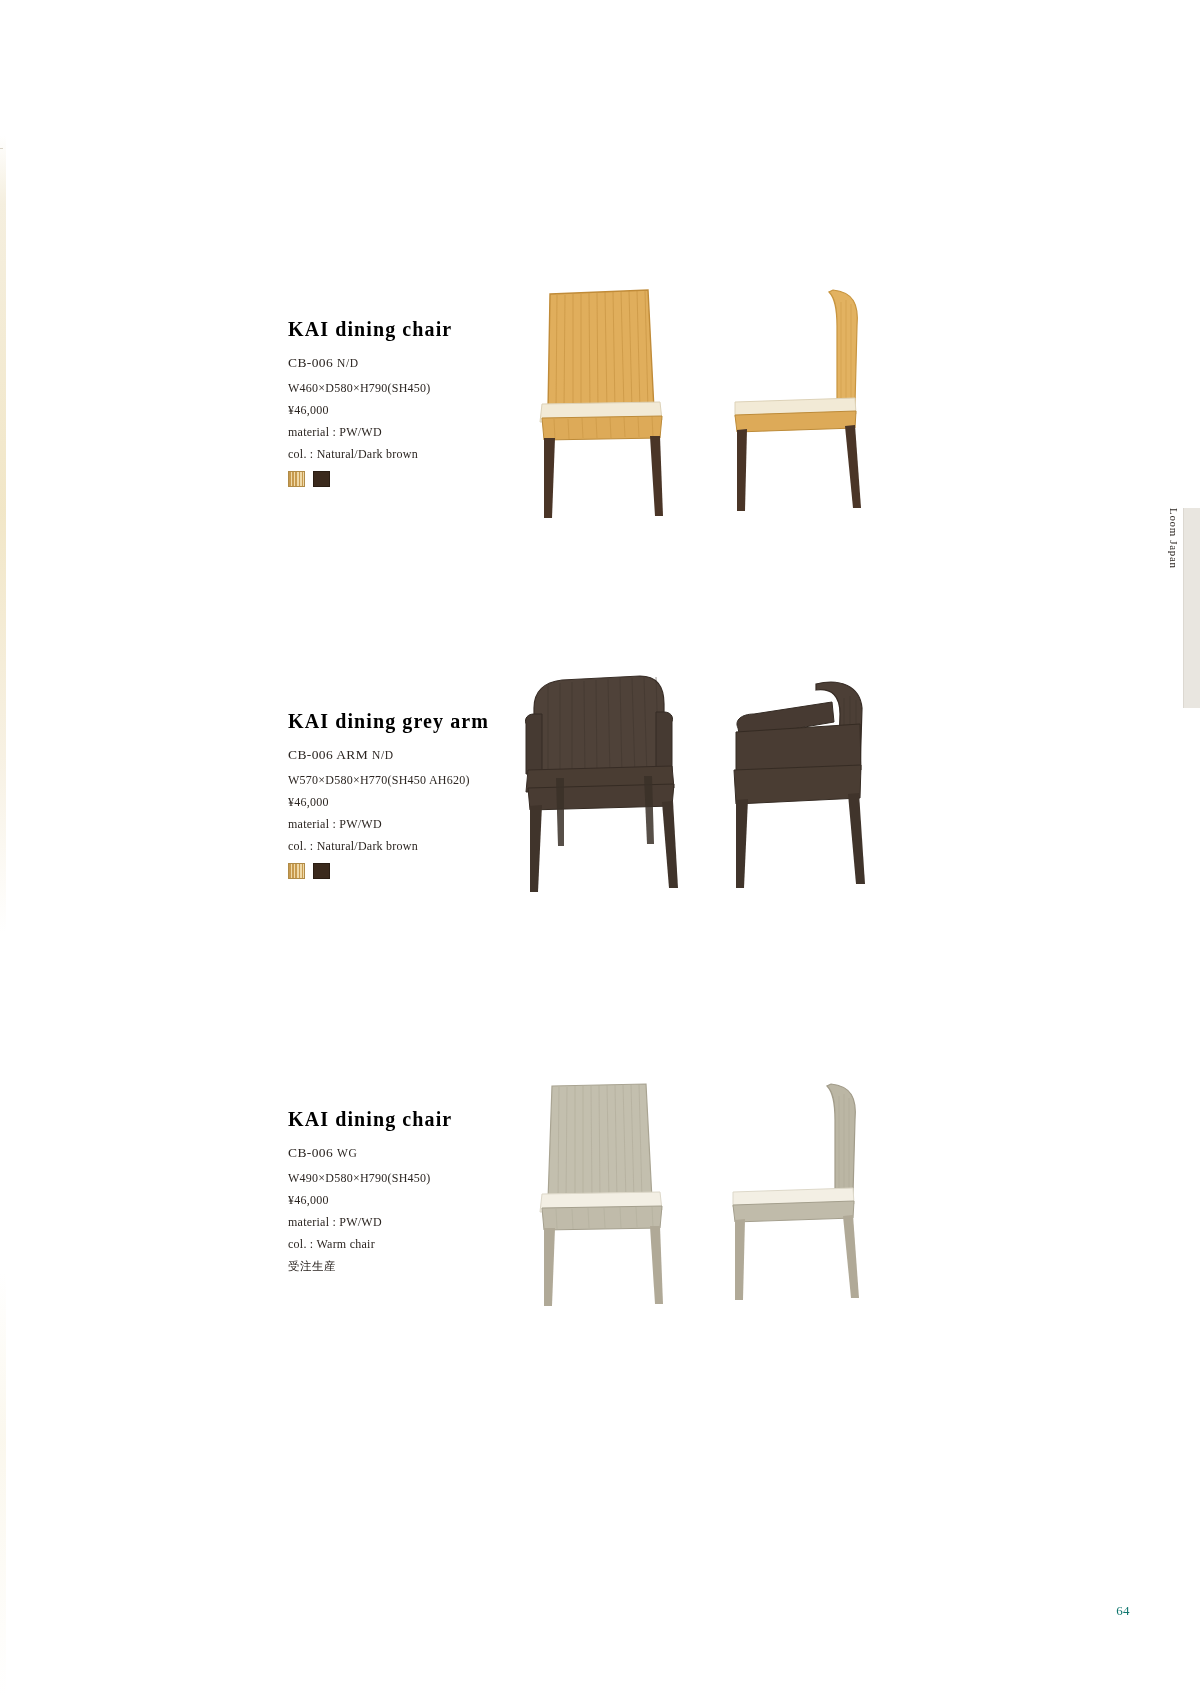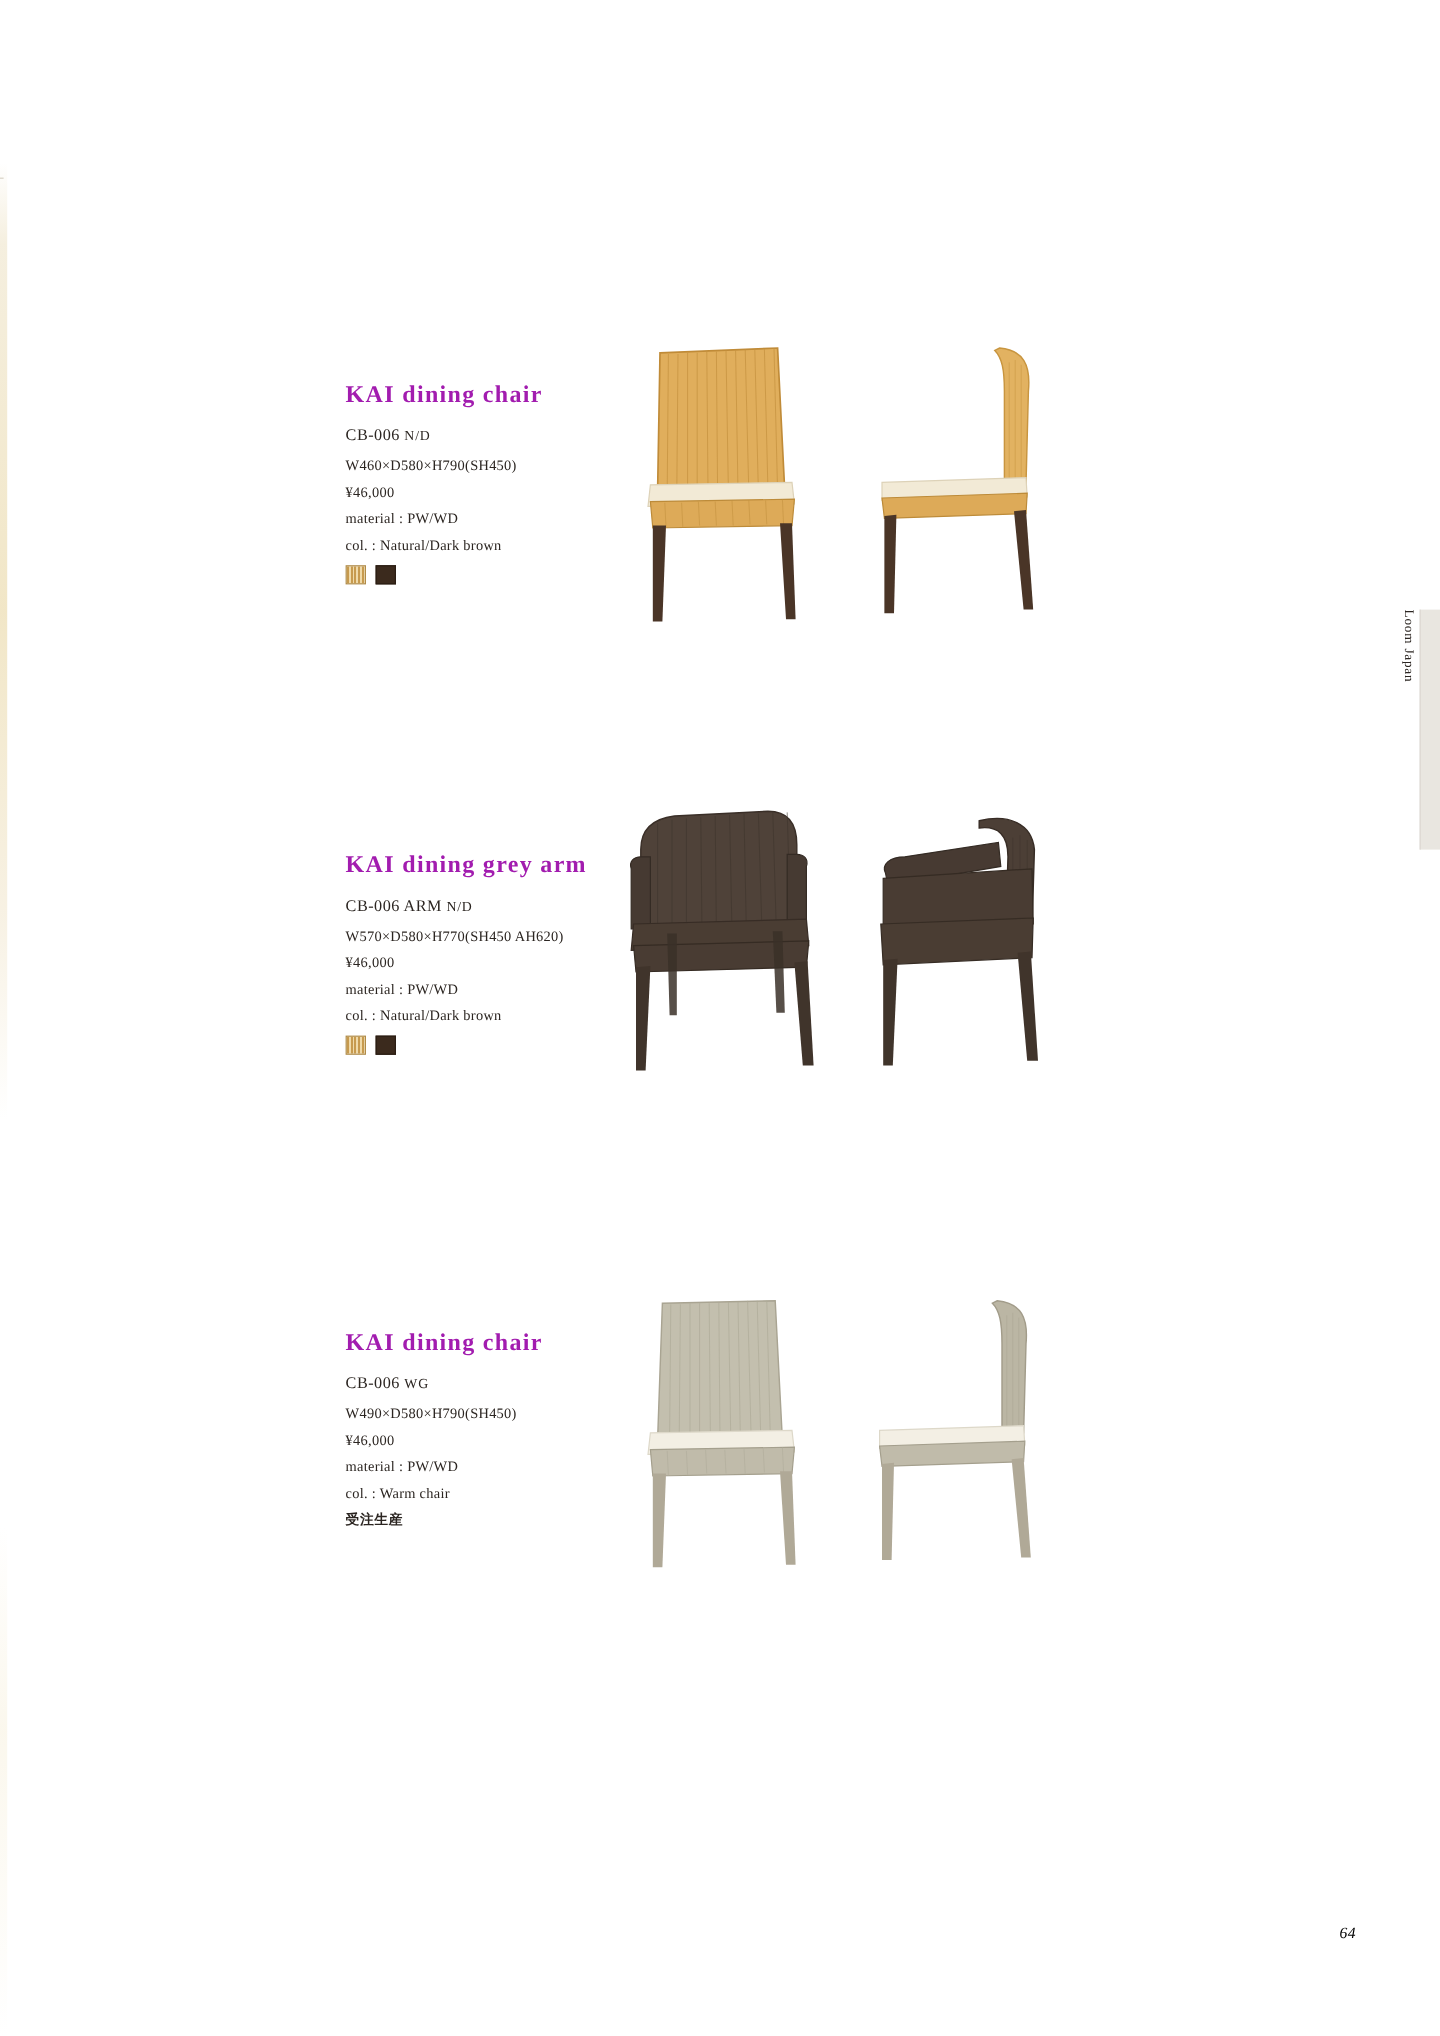--- a/index.html
+++ b/index.html
@@ -67,21 +67,21 @@
   }
   .info {
     position: absolute;
     left: 288px;
     width: 320px;
   }
   .p-title {
     font-family: "Liberation Serif", serif;
     font-size: 20px;
     letter-spacing: .055em;
-    color: #a21caf;
+    color: #000000;
     margin: 0 0 14px 0;
     white-space: nowrap;
   }
   .p-code {
     font-size: 13.5px;
     letter-spacing: .03em;
     margin-bottom: 10px;
     white-space: nowrap;
   }
   .p-code .suffix {
@@ -92,21 +92,20 @@
   .p-line {
     font-size: 12px;
     letter-spacing: .02em;
     margin-bottom: 7px;
     white-space: nowrap;
   }
   .p-line.jp {
     font-family: "DejaVu Sans", sans-serif;
     font-size: 11.5px;
     letter-spacing: .04em;
-    font-weight: bold;
   }
   .swatches {
     margin-top: 9px;
     display: flex;
     gap: 8px;
     align-items: center;
   }
   .swatch {
     width: 15px;
     height: 14px;
@@ -136,23 +135,22 @@
     position: absolute;
     top: 0;
   }
 
   .page-number {
     position: absolute;
     right: 70px;
     bottom: 78px;
     font-family: "Liberation Serif", serif;
     font-size: 13px;
-    color: #000000;
+    color: #0f766e;
     letter-spacing: .03em;
-    font-style: italic;
   }
 </style>
 </head>
 <body>
 
 <div class="page-left-edge"></div>
 <div class="page-top-rule"></div>
 
 <div class="side-tab"></div>
 <div class="side-tab-label">Loom Japan</div>

